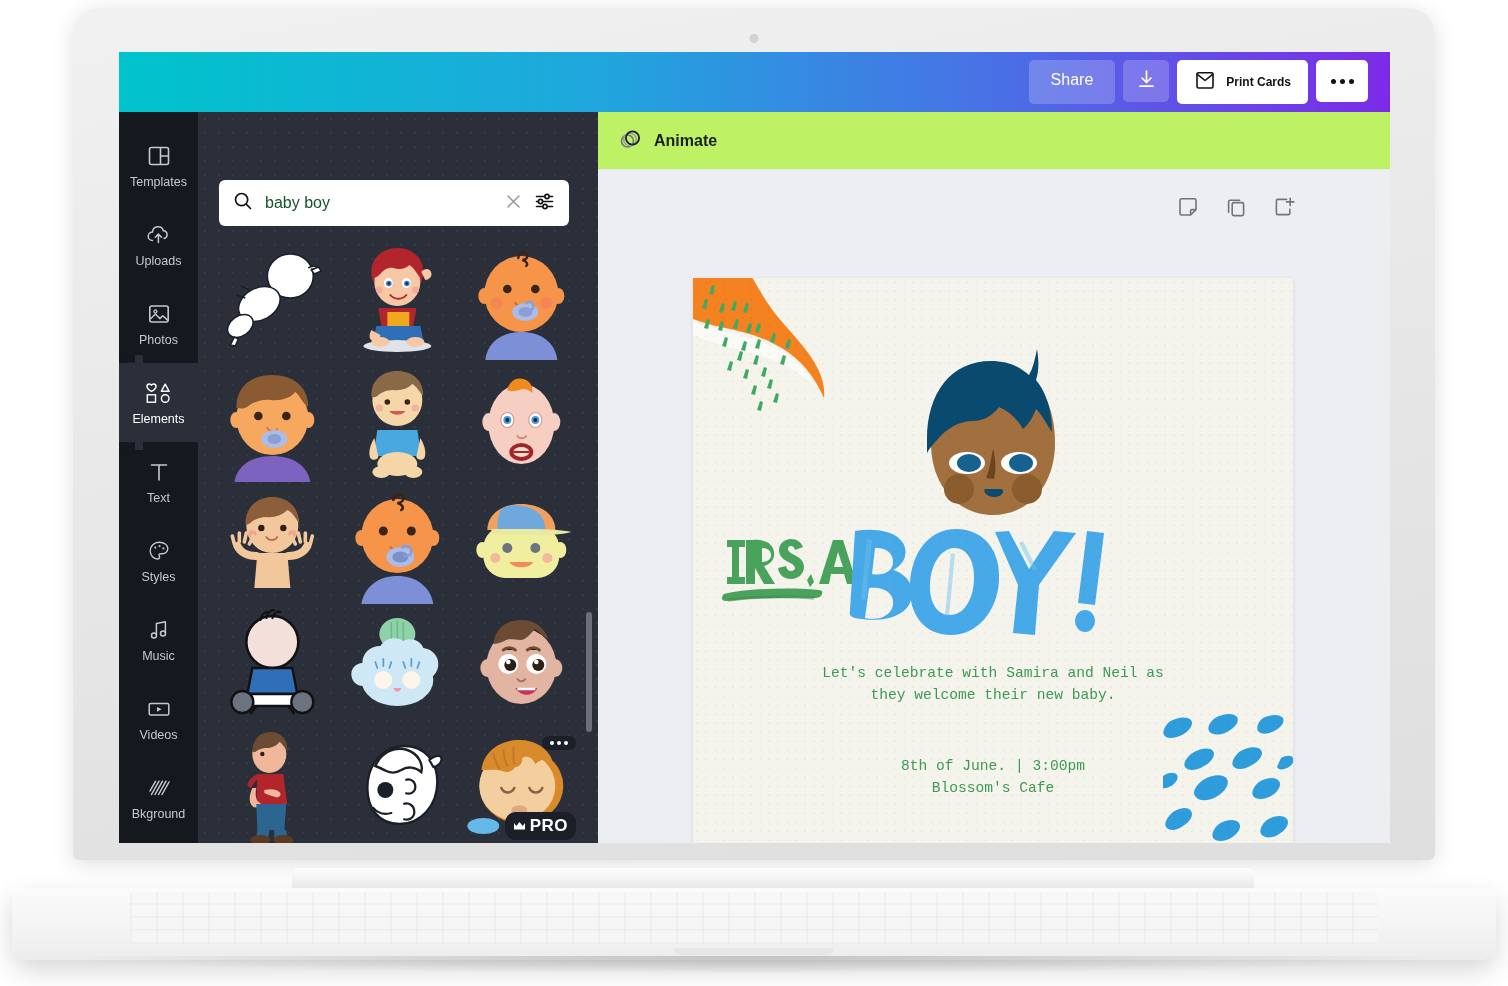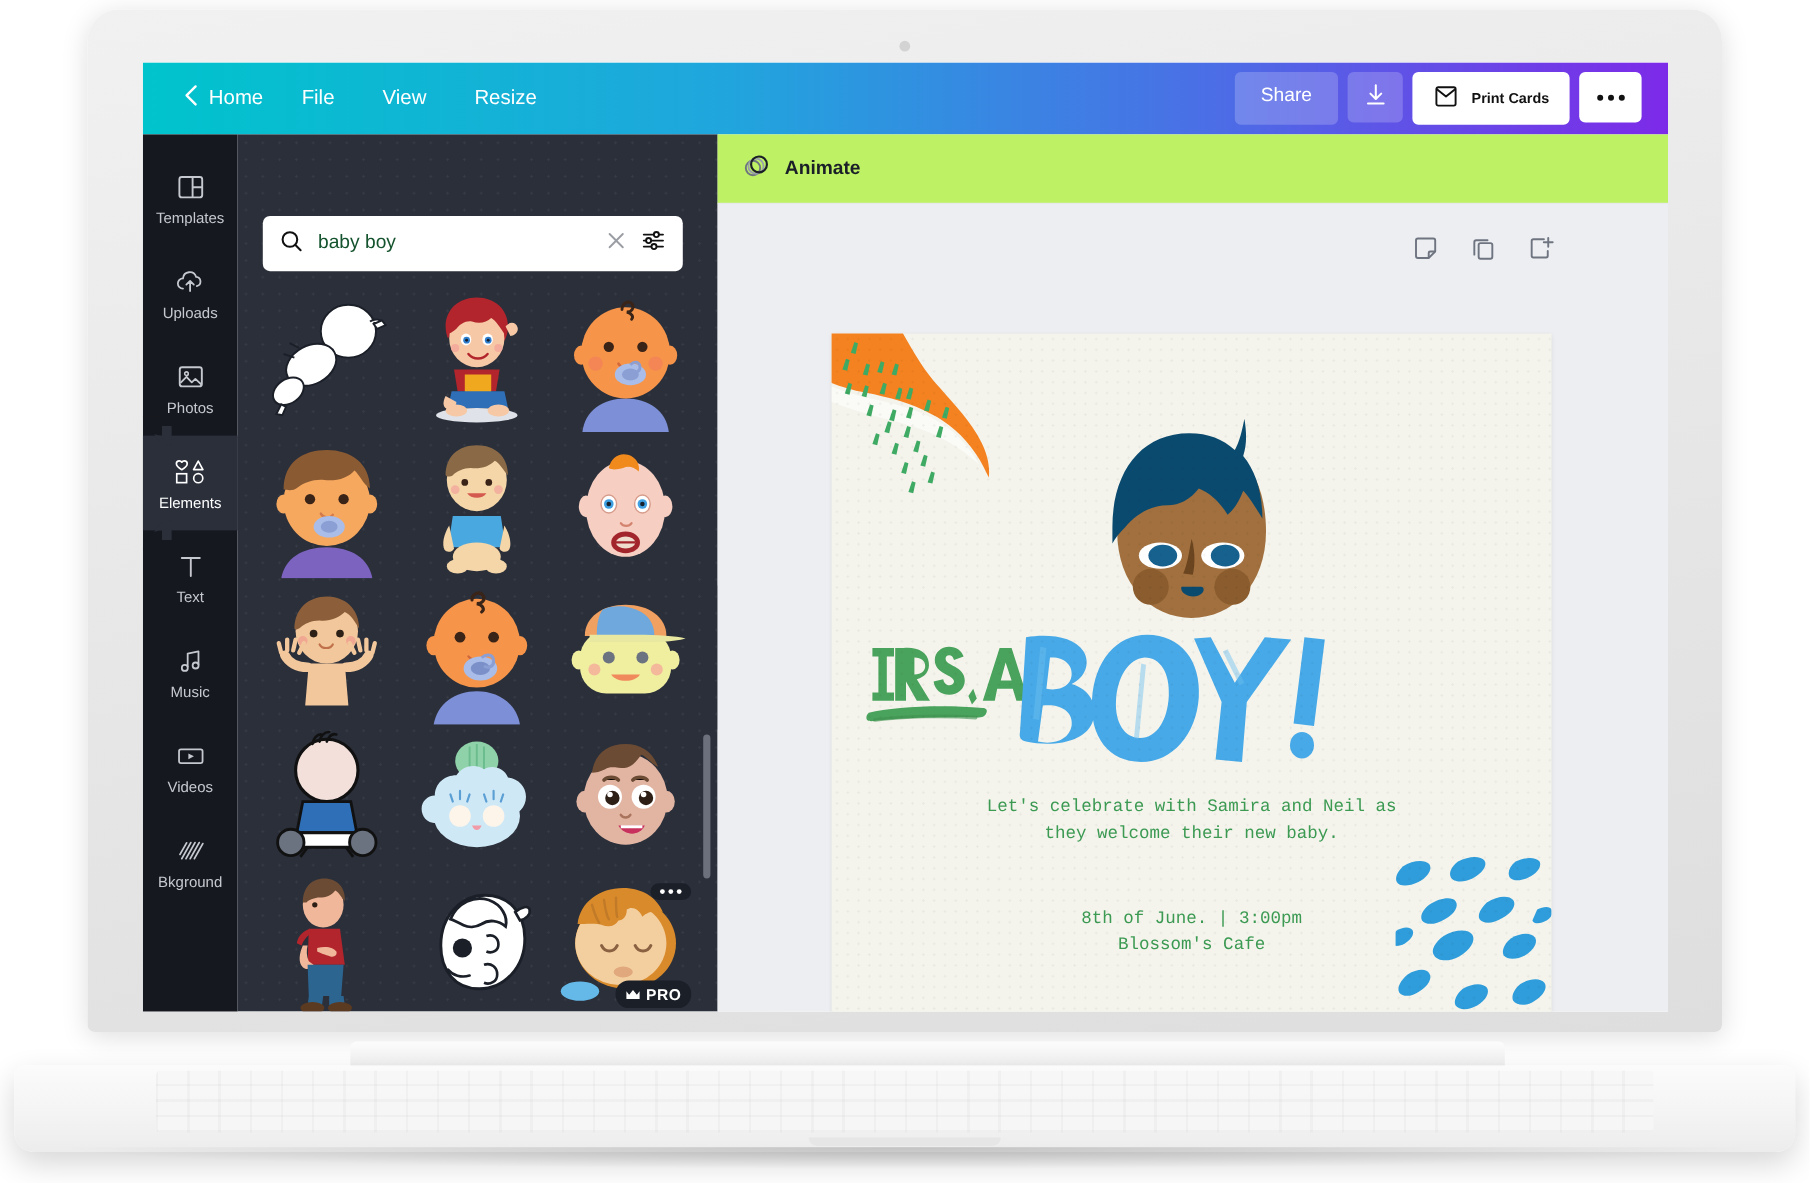--- a/index.html
+++ b/index.html
@@ -129,21 +129,21 @@
     font-family:"Liberation Sans", sans-serif; background:transparent;
   }
   .grid {
     position:absolute; left:14px; top:130px; width:370px; height:600px;
     display:grid; grid-template-columns: repeat(3, 1fr); gap: 4px 4px;
   }
   .cell { position:relative; height:118px; border-radius:4px; cursor:pointer; overflow:hidden; }
   .cell svg { width:100%; height:100%; display:block; }
   .badge-pro {
     position:absolute; right:6px; bottom:8px; background:#1b1f28; color:#fff;
-    font-size:13px; font-weight:700; letter-spacing:.5px;
+    font-size:17px; font-weight:700; letter-spacing:.5px;
     padding:4px 8px; border-radius:11px; display:flex; align-items:center; gap:4px;
   }
   .badge-dots {
     position:absolute; right:6px; top:6px; background:#1b1f28;
     padding:5px 8px; border-radius:11px; display:flex; gap:3px; align-items:center;
   }
   .badge-dots i { width:4px; height:4px; border-radius:50%; background:#fff; display:block; }
   .panel-scroll {
     position:absolute; right:6px; top:500px; width:6px; height:120px;
     background:#6c707c; border-radius:3px; cursor:pointer;
@@ -202,33 +202,20 @@
 
 <div id="stage">
 
   <div class="laptop-lid">
     <div class="lid-cam"></div>
   </div>
 
   <div class="screen">
 
     <div class="topbar">
-      <div class="topbar-left">
-        <div class="tb-home">
-          <span>
-            <svg width="12" height="19" viewBox="0 0 12 19" fill="none">
-                <path d="M10 2L2.5 9.5L10 17" stroke="#fff" stroke-width="2" stroke-linecap="round" stroke-linejoin="round"></path>
-              </svg>
-          </span>
-          <span>Home</span>
-        </div>
-        <div class="tb-item">File</div>
-        <div class="tb-item">View</div>
-        <div class="tb-item">Resize</div>
-      </div>
 
       <div class="topbar-right">
         <div class="btn-share">Share</div>
         <div class="btn-dl">
           <span>
             <svg width="19" height="20" viewBox="0 0 19 20" fill="none">
               <path d="M9.5 2v11M5 9l4.5 4.5L14 9" stroke="#fff" stroke-width="1.7" stroke-linecap="round" stroke-linejoin="round"></path>
               <path d="M3 17.2h13" stroke="#fff" stroke-width="1.7" stroke-linecap="round"></path>
             </svg>
           </span>
@@ -292,20 +279,31 @@
         </span>
         <span>Elements</span>
       </div>
       <div class="rail-item">
         <span class="rail-ico">
           <svg width="22" height="24" viewBox="0 0 22 24" fill="none">
               <path d="M3.5 5h15M11 5v15" stroke="currentColor" stroke-width="1.6" stroke-linecap="round"></path>
             </svg>
         </span>
         <span>Text</span>
+      </div>
+      <div class="rail-item">
+        <span class="rail-ico">
+          <svg width="24" height="24" viewBox="0 0 24 24" fill="none">
+              <path d="M12 3.2c-5 0-8.8 3.7-8.8 8.6 0 4.9 3.6 8.2 7.1 8.2 1.6 0 2.3-.9 2.3-1.9 0-.8-.6-1.3-.6-2 0-.8.6-1.4 1.5-1.4h1.9c3 0 5.4-2.3 5.4-5.1 0-3.6-3.7-6.4-8.8-6.4z" stroke="currentColor" stroke-width="1.4"></path>
+              <circle cx="8.3" cy="8.6" r="1.05" fill="currentColor"></circle>
+              <circle cx="12.6" cy="7.1" r="1.05" fill="currentColor"></circle>
+              <circle cx="16.4" cy="9.4" r="1.05" fill="currentColor"></circle>
+            </svg>
+        </span>
+        <span>Styles</span>
       </div>
       <div class="rail-item">
         <span class="rail-ico">
           <svg width="24" height="24" viewBox="0 0 24 24" fill="none">
               <path d="M9.4 17V5.6l9-1.8v11.2" stroke="currentColor" stroke-width="1.5" stroke-linejoin="round"></path>
               <circle cx="7" cy="17.6" r="2.5" stroke="currentColor" stroke-width="1.5"></circle>
               <circle cx="16" cy="15.6" r="2.5" stroke="currentColor" stroke-width="1.5"></circle>
             </svg>
         </span>
         <span>Music</span>

